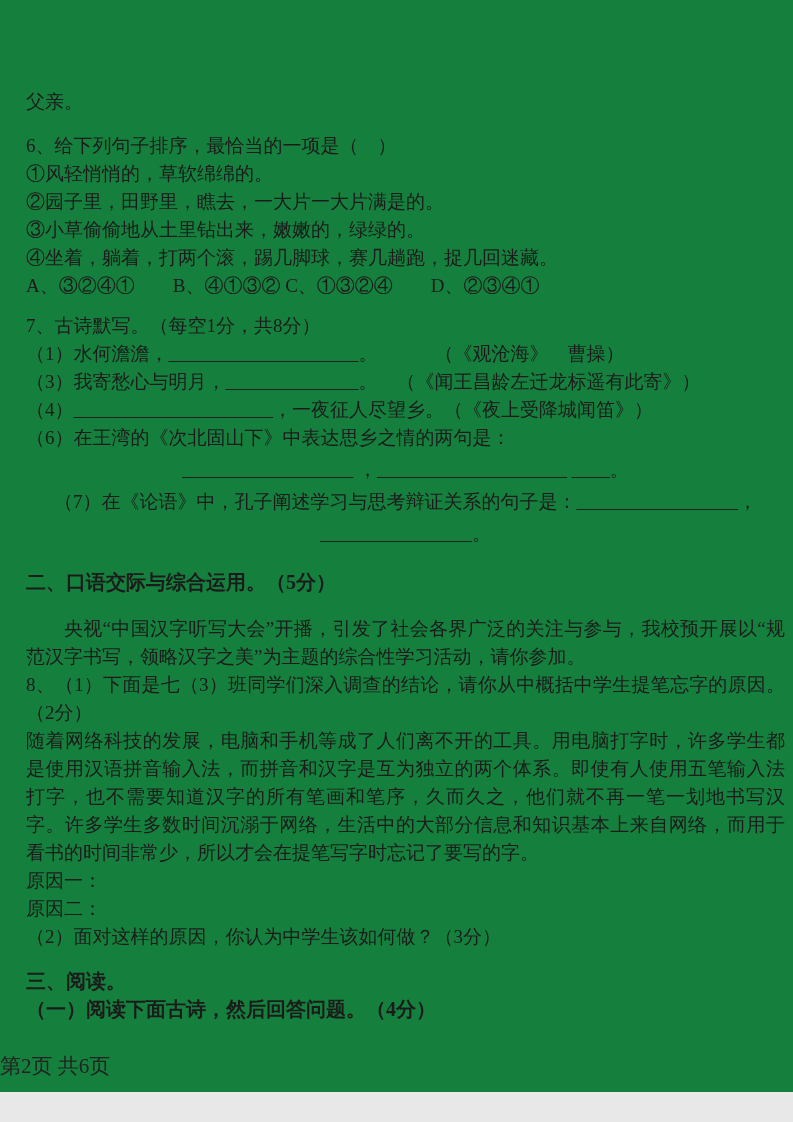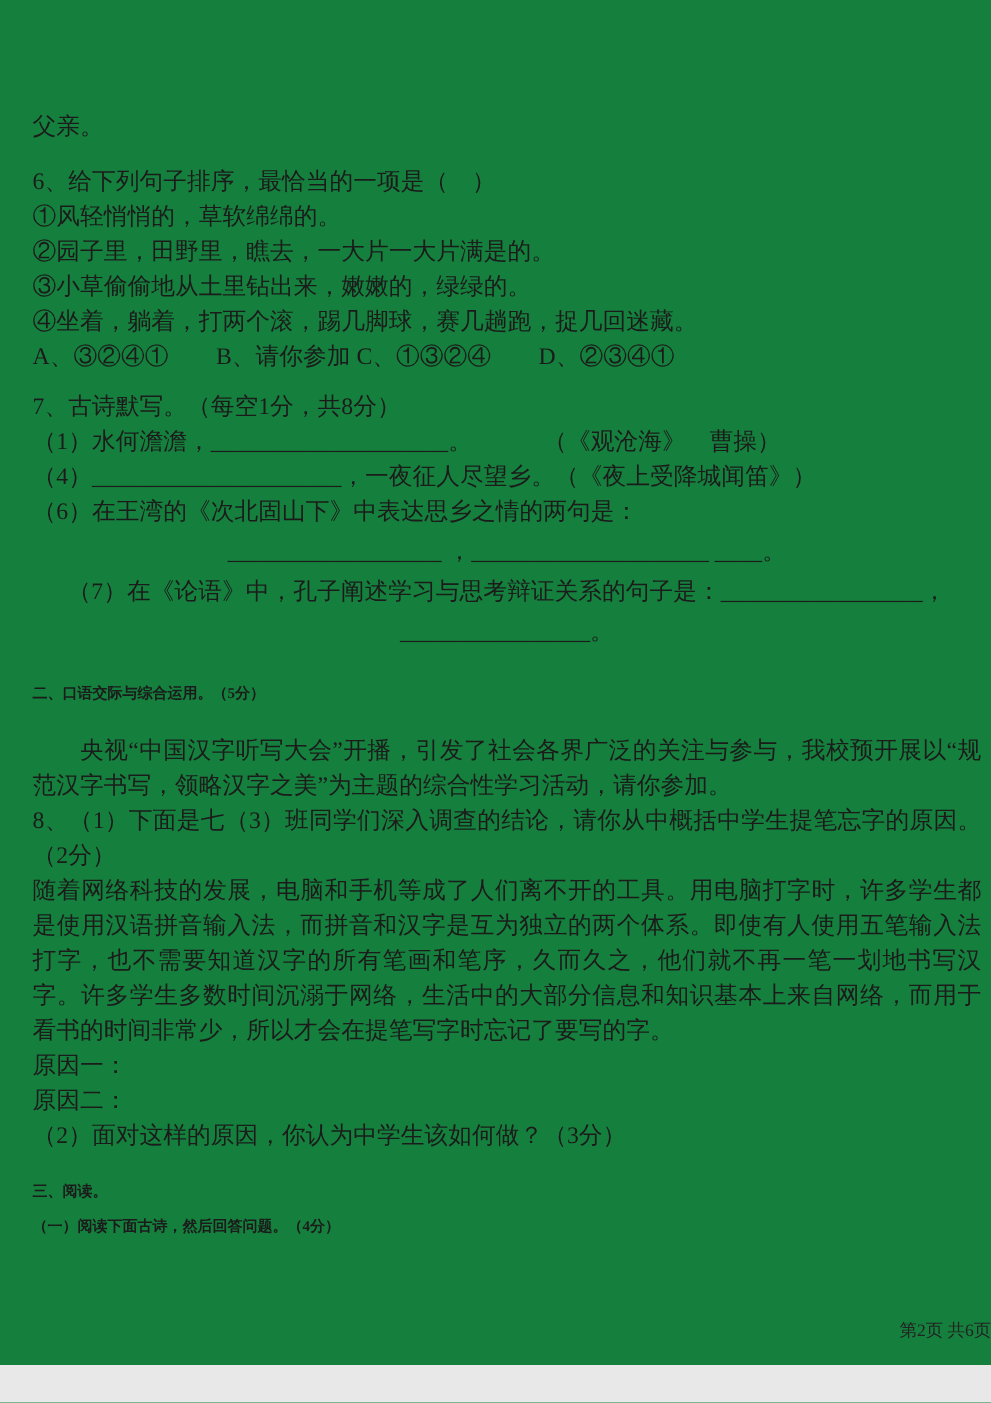--- a/index.html
+++ b/index.html
@@ -12,56 +12,56 @@
     color: #1b1b1b;
     font-family: "Liberation Serif", "DejaVu Serif", serif;
     font-size: 19px;
     line-height: 28px;
     padding: 88px 8px 0 26px;
     overflow: hidden;
   }
   .line { white-space: pre-wrap; }
   .para { margin: 0; text-align: justify; white-space: pre-wrap; }
   .indent { text-indent: 2em; margin-top: 19px; }
-  .heading { font-weight: bold; font-size: 12px; }
+  .heading { font-weight: bold; font-size: 20px; }
   .gap12 { height: 12px; }
   .gap16 { height: 16px; }
   .gap20 { height: 20px; }
   .mt6 { margin-top: 4px; text-align: center; }
   .footer {
     position: absolute;
     bottom: 12px;
     left: 0;
     right: 0;
-    text-align: right;
-    font-size: 14px;
+    text-align: left;
+    font-size: 21px;
     color: #222222;
-    padding-left: 31px;
   }
 </style>
 </head>
 <body>
 
 <div class="page">
 
   <div class="line">父亲。</div>
 
   <div class="gap16"></div>
 
   <div class="line">6、给下列句子排序，最恰当的一项是（　）</div>
   <div class="line">①风轻悄悄的，草软绵绵的。</div>
   <div class="line">②园子里，田野里，瞧去，一大片一大片满是的。</div>
   <div class="line">③小草偷偷地从土里钻出来，嫩嫩的，绿绿的。</div>
   <div class="line">④坐着，躺着，打两个滚，踢几脚球，赛几趟跑，捉几回迷藏。</div>
-  <div class="line">A、③②④①　　B、请你参加 C、①③②④　　D、②③④①</div>
+  <div class="line">A、③②④①　　B、④①③② C、①③②④　　D、②③④①</div>
 
   <div class="gap12"></div>
 
   <div class="line">7、古诗默写。（每空1分，共8分）</div>
   <div class="line">（1）水何澹澹，____________________。　　　（《观沧海》　曹操）</div>
+  <div class="line">（3）我寄愁心与明月，______________。　（《闻王昌龄左迁龙标遥有此寄》）</div>
   <div class="line">（4）_____________________，一夜征人尽望乡。（《夜上受降城闻笛》）</div>
   <div class="line">（6）在王湾的《次北固山下》中表达思乡之情的两句是：</div>
   <div class="line mt6">__________________ ，____________________ ____。</div>
   <div class="line mt6">（7）在《论语》中，孔子阐述学习与思考辩证关系的句子是：_________________，</div>
   <div class="line mt6">________________。</div>
 
   <div class="gap20"></div>
 
   <div class="line heading">二、口语交际与综合运用。（5分）</div>
   <p class="para indent">央视“中国汉字听写大会”开播，引发了社会各界广泛的关注与参与，我校预开展以“规范汉字书写，领略汉字之美”为主题的综合性学习活动，请你参加。</p>

